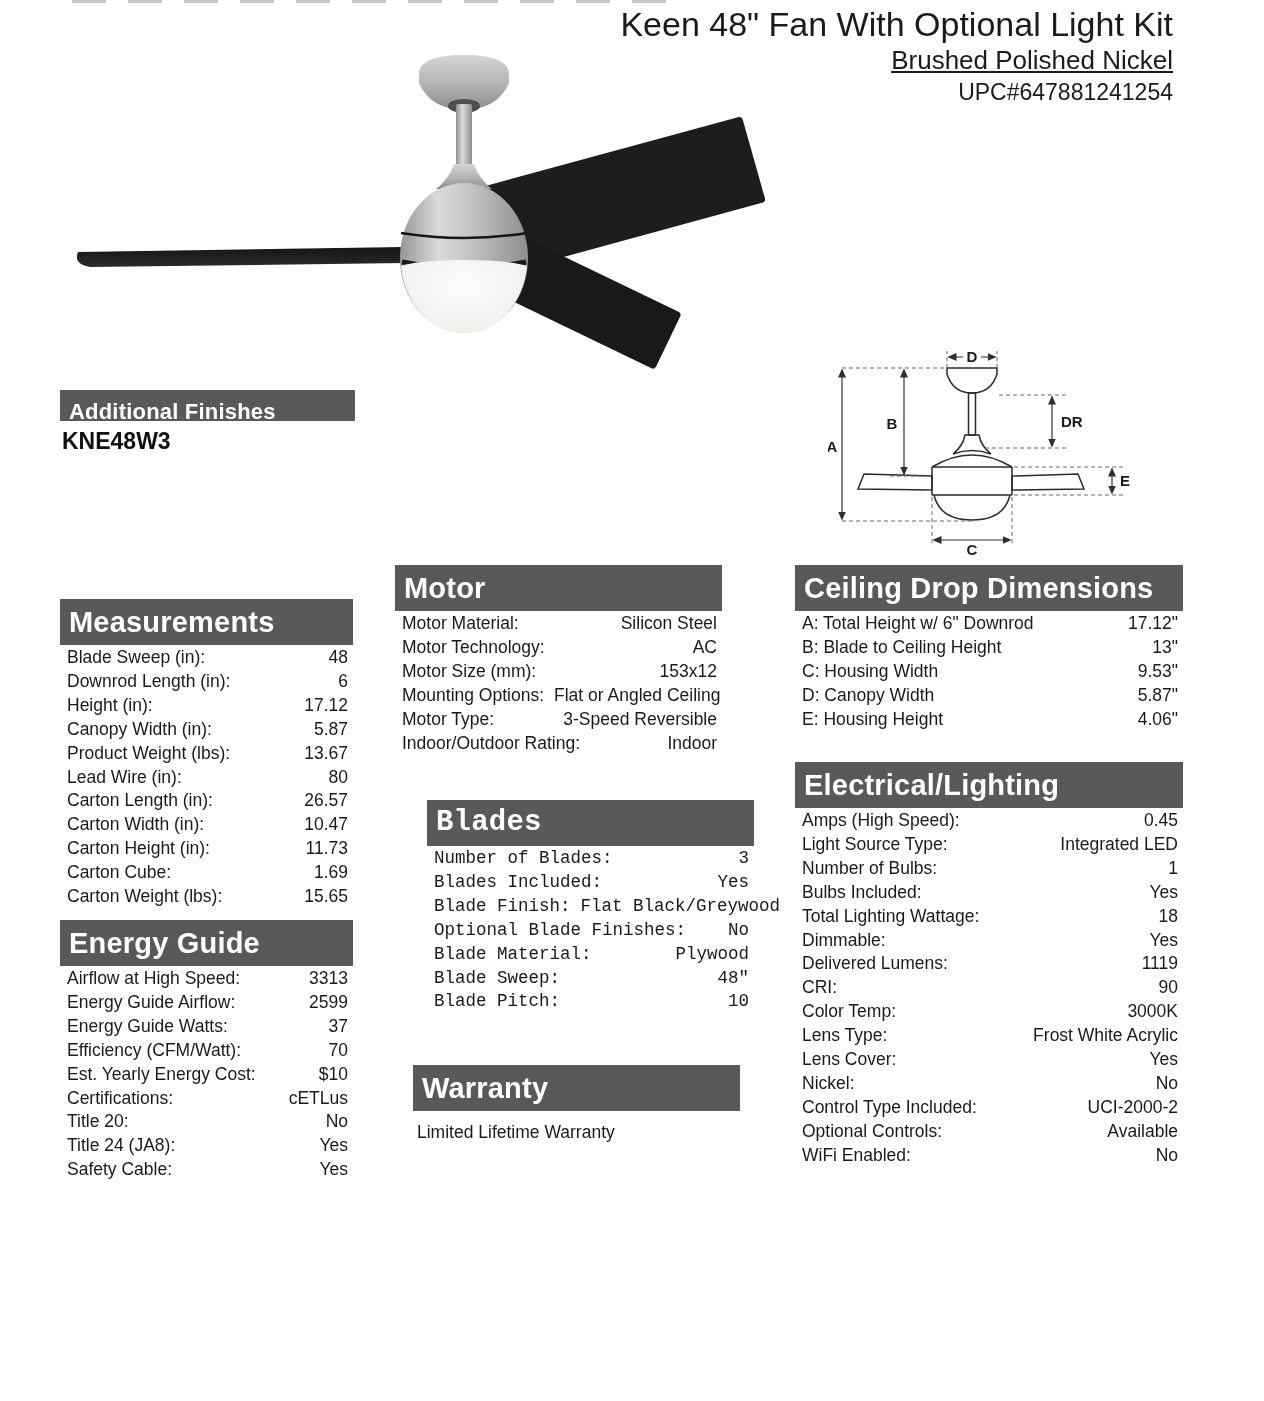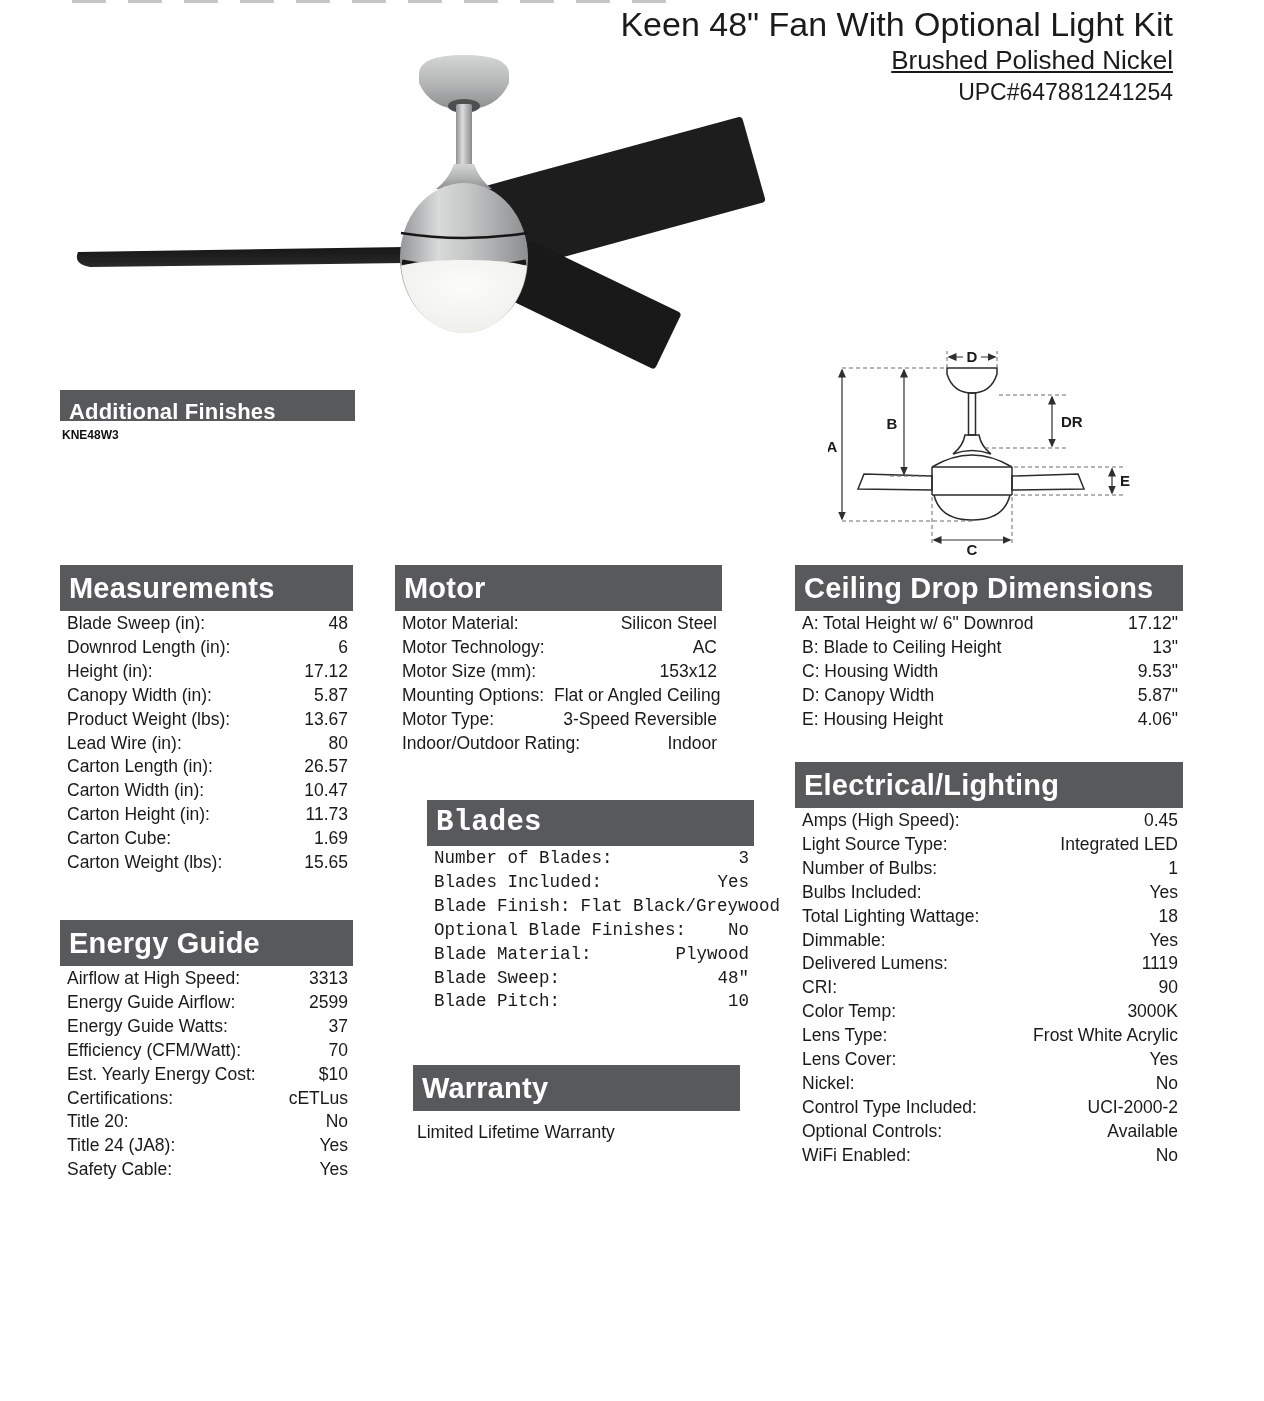--- a/index.html
+++ b/index.html
@@ -29,24 +29,24 @@
   .spec{position:absolute;}
   .rows{margin-top:1px;}
   .row{display:flex;justify-content:space-between;align-items:center;
        font-size:17.5px;line-height:23.9px;color:#1a1a1a;padding:0 5px 0 7px;}
   .row .lbl{white-space:nowrap;text-align:left;}
   .row .val{white-space:nowrap;text-align:right;margin-left:10px;}
 
   
   #sec-additional{position:absolute;left:60px;top:390px;width:295px;}
   #sec-additional .bar{height:31px;font-size:22px;line-height:27px;padding-top:8px;}
-  #model-code{margin-top:7px;padding-left:2px;font-size:12px;font-weight:bold;color:#111;}
-
-  
-  #sec-measurements{left:60px;top:565px;width:293px;}
+  #model-code{margin-top:7px;padding-left:2px;font-size:23px;font-weight:bold;color:#111;}
+
+  
+  #sec-measurements{left:60px;top:599px;width:293px;}
   #sec-energy      {left:60px;top:920px;width:293px;}
   #sec-motor       {left:395px;top:565px;width:327px;}
   #sec-blades      {left:427px;top:800px;width:327px;font-family:Liberation Mono, monospace;}
   #sec-warranty    {left:413px;top:1065px;width:327px;}
   #sec-ceiling     {left:795px;top:565px;width:388px;}
   #sec-electrical  {left:795px;top:762px;width:388px;}
 
   #warranty-note{margin-top:11px;padding-left:4px;font-size:17.5px;color:#1a1a1a;}
 
   svg text{font-family:"Liberation Sans", sans-serif;}

